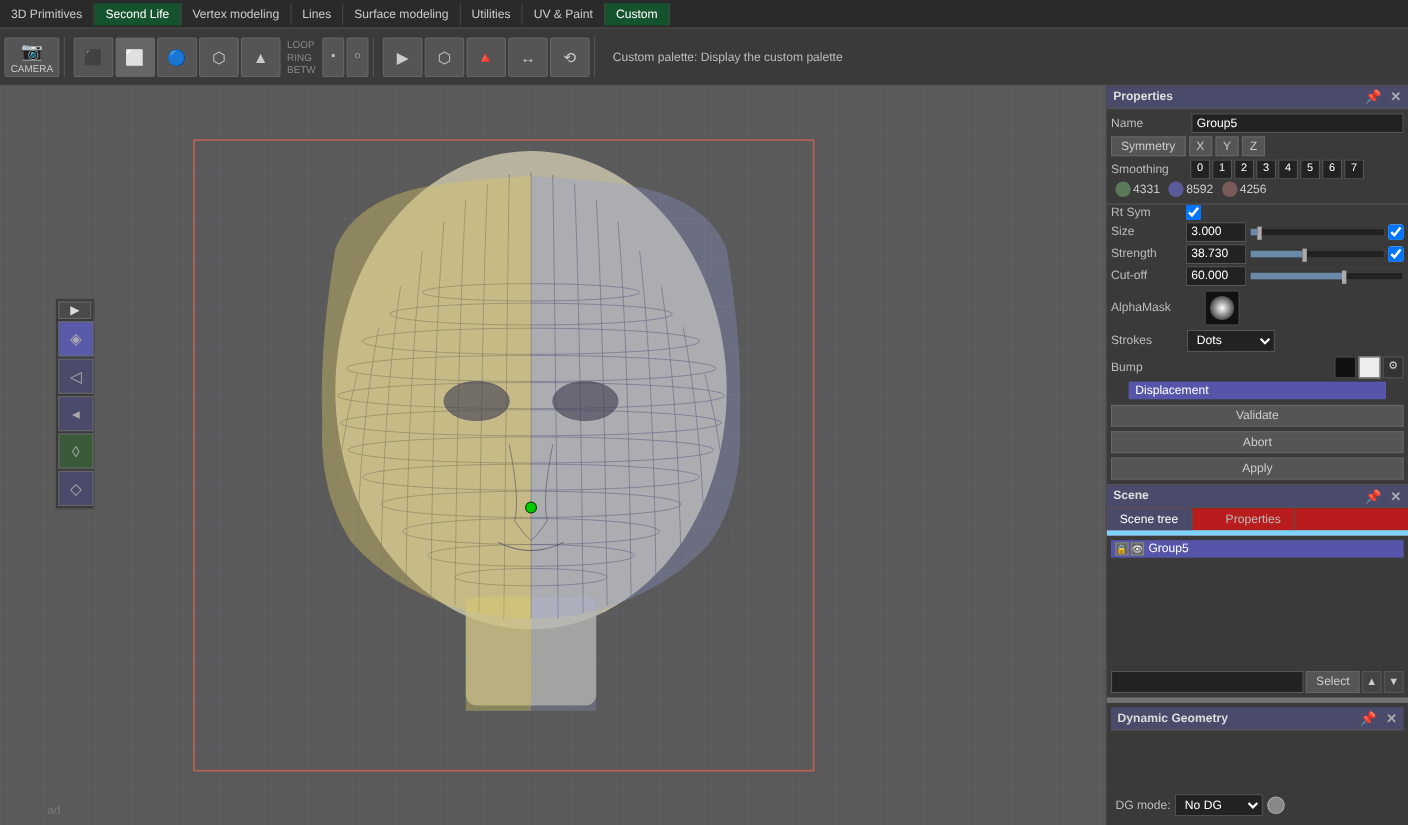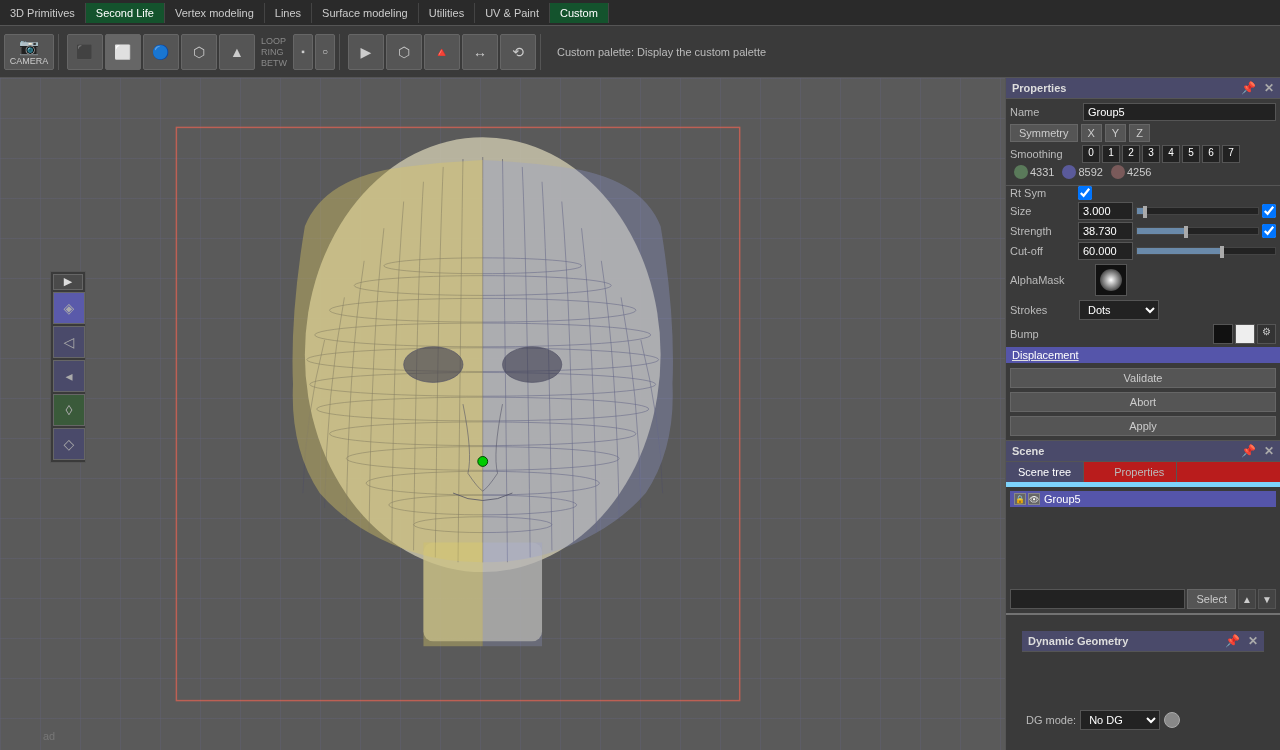--- a/index.html
+++ b/index.html
@@ -135,21 +135,21 @@
     .scene-icons { display: flex; gap: 2px; }
     .scene-icon-small { width: 12px; height: 12px; background: #666; border: 1px solid #888; font-size: 8px; display: flex; align-items: center; justify-content: center; }
 
     
     .search-row { display: flex; align-items: center; gap: 2px; padding: 4px; }
     .search-input { background: #222; border: 1px solid #555; color: #fff; padding: 1px 4px; font-size: 11px; height: 20px; flex: 1; }
     .select-btn { background: #555; border: 1px solid #666; color: #ccc; padding: 1px 8px; font-size: 11px; cursor: pointer; height: 20px; }
     .arrow-btn { background: #444; border: 1px solid #555; color: #ccc; width: 18px; height: 20px; cursor: pointer; display: flex; align-items: center; justify-content: center; font-size: 10px; }
 
     
-    .dg-panel { border-top: 2px solid #737373; padding: 16px; }
+    .dg-panel { border-top: 5px solid #737373; padding: 4px; }
     .dg-content { min-height: 50px; }
     .dg-mode-row { display: flex; align-items: center; gap: 4px; padding: 4px; }
     .dg-label { color: #bbb; font-size: 11px; }
     .dg-select { background: #222; border: 1px solid #555; color: #fff; padding: 1px 4px; font-size: 11px; height: 20px; width: 80px; }
     .dg-circle { width: 16px; height: 16px; background: #888; border-radius: 50%; border: 1px solid #aaa; }
 
     
     .head-svg { position: absolute; top: 0; left: 0; width: 100%; height: 100%; }
 
     
@@ -400,21 +400,21 @@
     <div class="bump-row">
       <span class="bump-label">Bump</span>
       <div style="flex:1;"></div>
       <div style="display:flex;gap:2px;">
         <div class="color-swatch" style="background:#111;"></div>
         <div class="color-swatch" style="background:#eee;"></div>
         <div class="bump-type-btn">⚙</div>
       </div>
     </div>
 
-    <div style="padding:0 0;text-decoration:underline;">
+    <div style="padding:0 20px;">
       <div class="displacement-bar">Displacement</div>
     </div>
 
     <div class="validate-row">
       <button class="validate-btn">Validate</button>
       <button class="validate-btn">Abort</button>
       <button class="validate-btn">Apply</button>
     </div>
 
     <div class="scene-panel">

